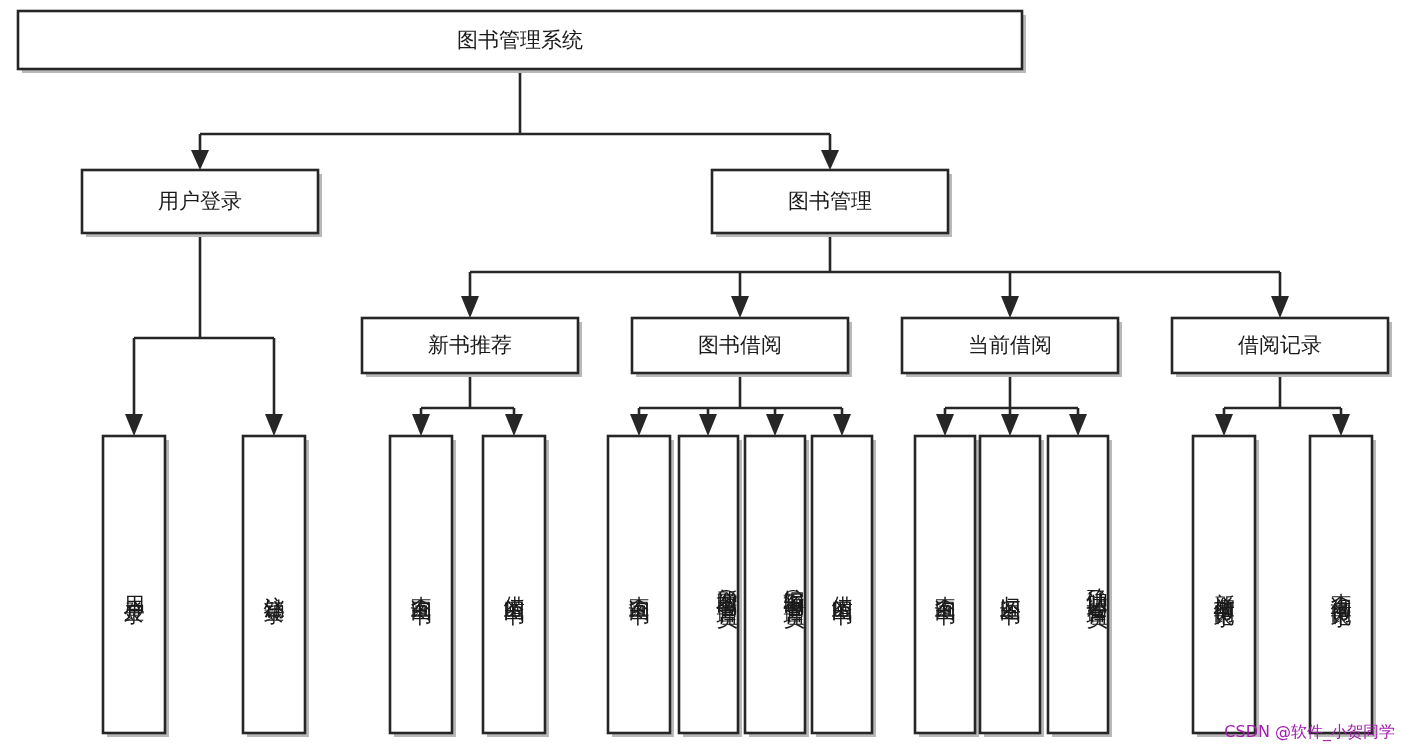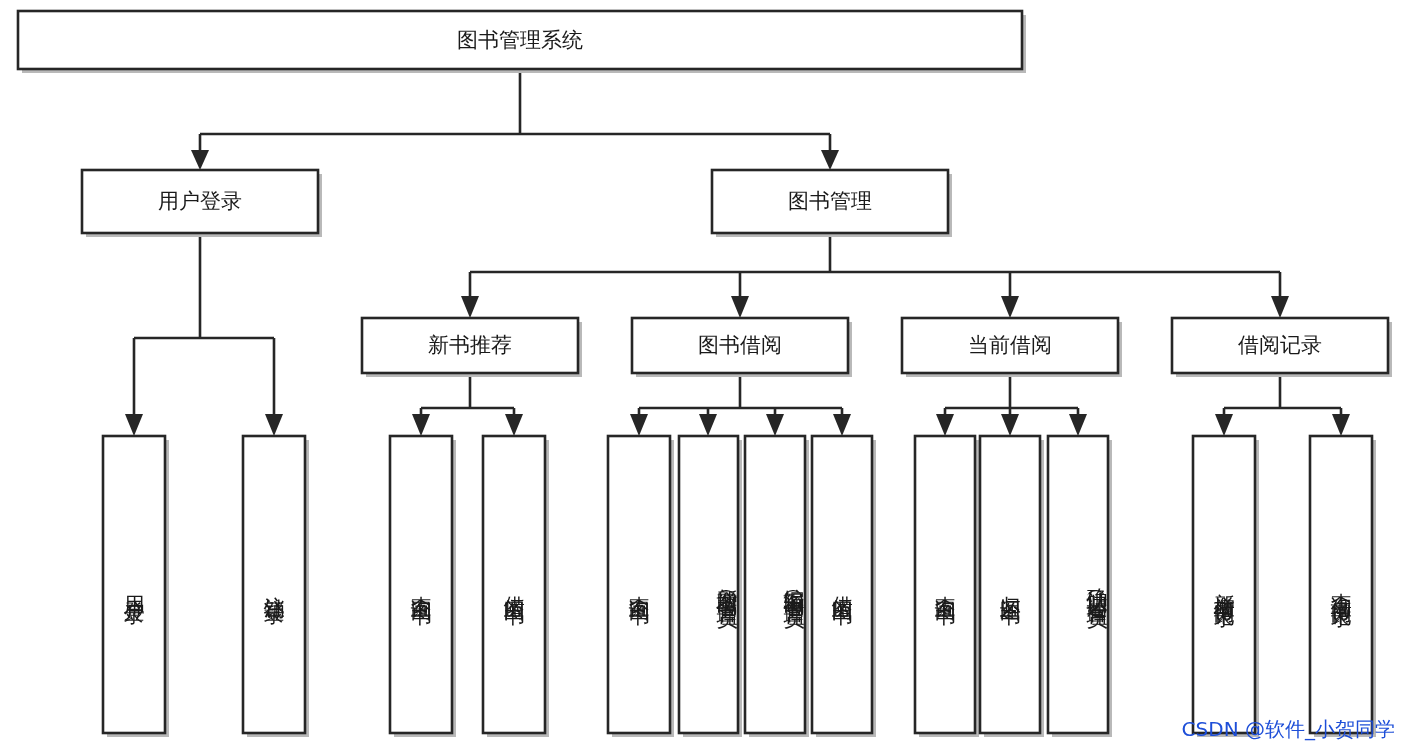--- a/index.html
+++ b/index.html
@@ -59,22 +59,22 @@
     color: #1a1a1a;
     letter-spacing: 3px;
     white-space: nowrap;
     pointer-events: none;
   }
   .watermark {
     position: absolute;
     right: 10px;
     bottom: 4px;
     font-family: "DejaVu Sans", "Liberation Sans", sans-serif;
-    font-size: 20px;
-    color: #1d4ed8;
+    font-size: 16px;
+    color: #a21caf;
     white-space: nowrap;
   }
 </style>
 </head>
 <body>
 
 <div id="diagram-root">
 
   <svg id="tree-svg" viewBox="0 0 1405 747">
     <defs>

